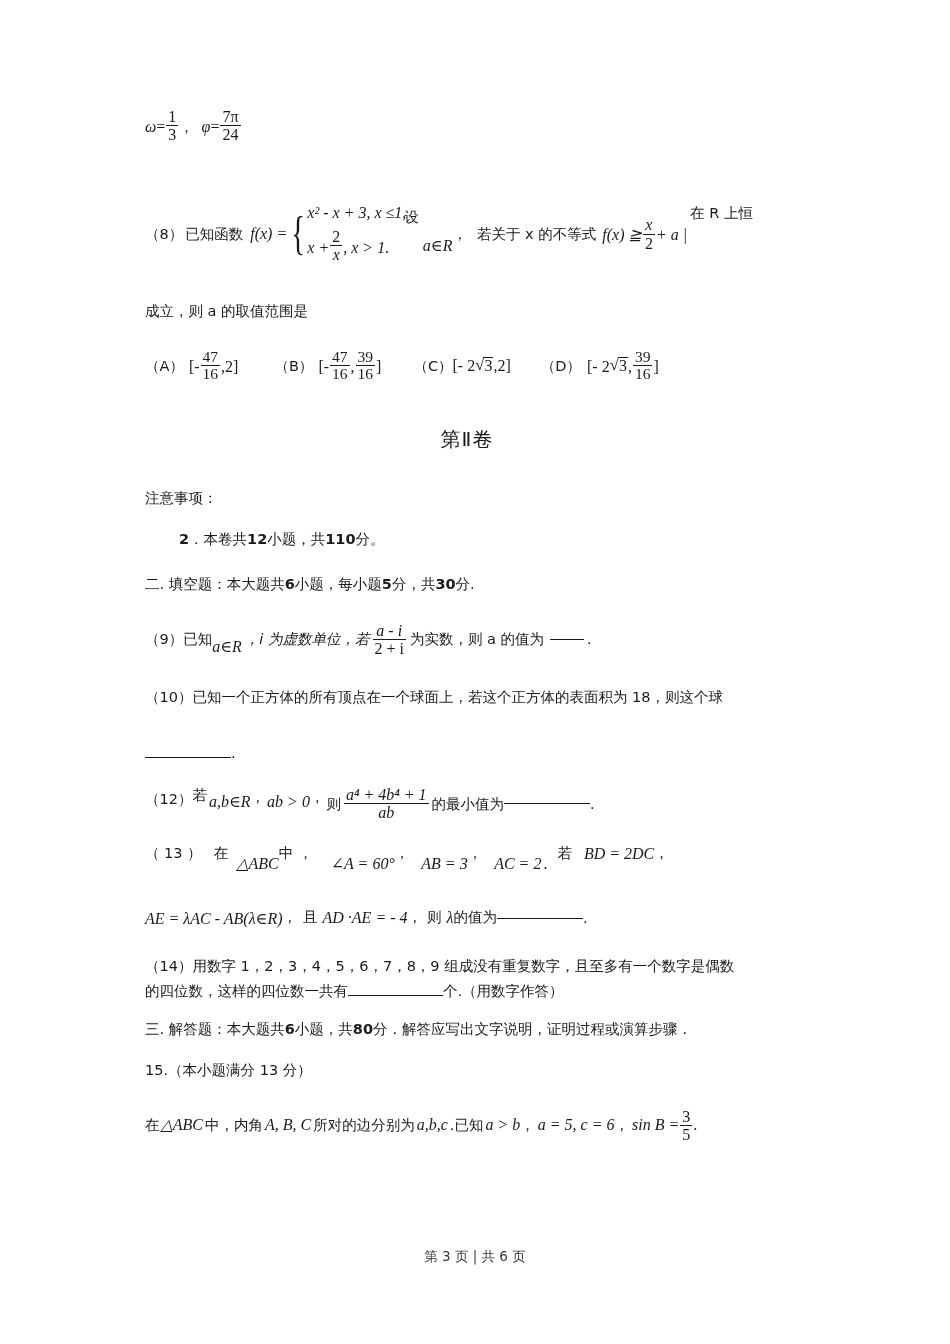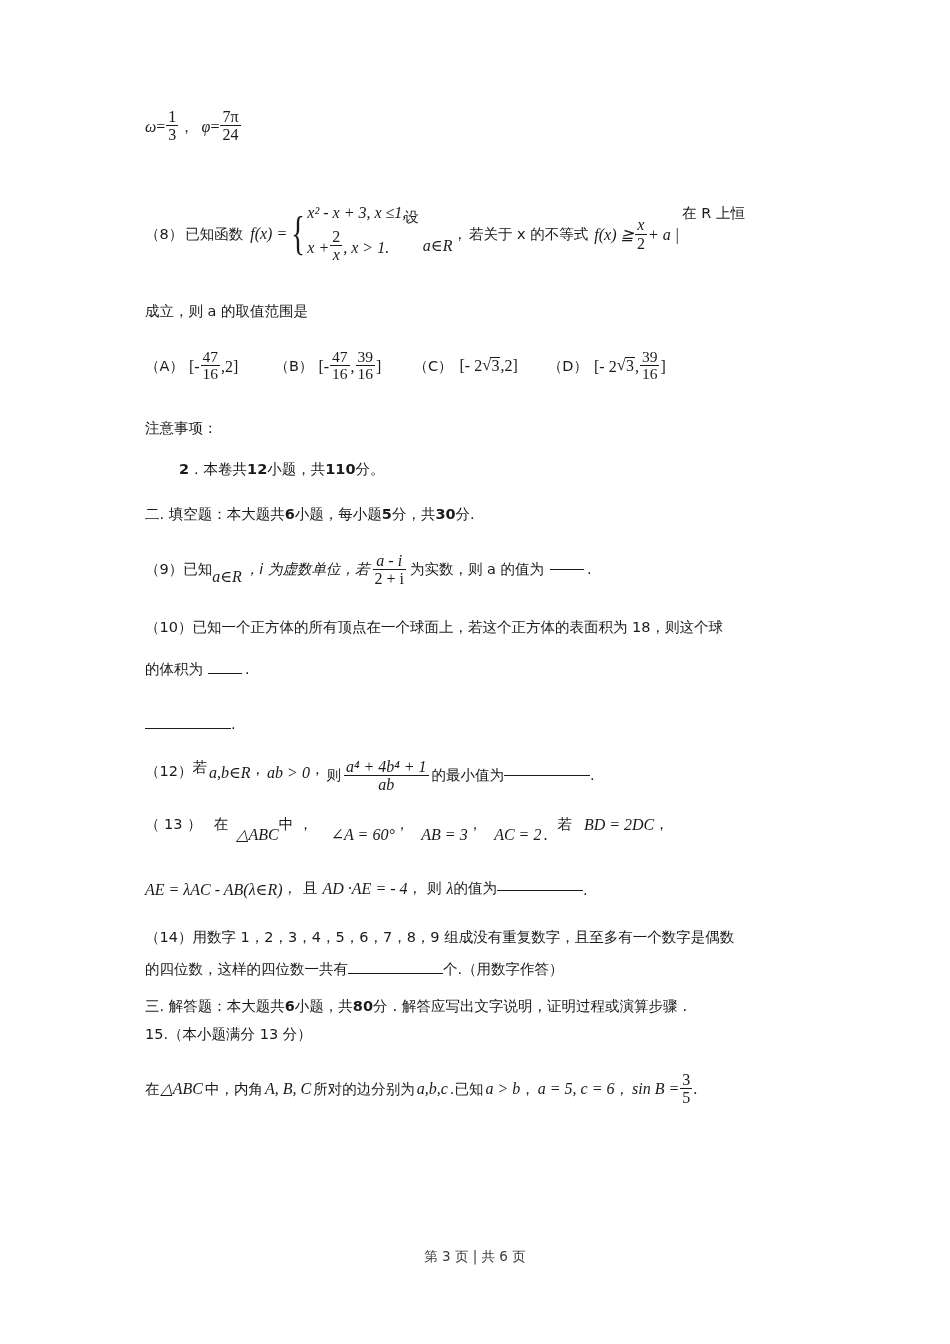--- a/index.html
+++ b/index.html
@@ -139,49 +139,50 @@
         <span class="rows">
           <div><span class="math mi">x² - x + 3, x ≤1,</span></div>
           <div>
             <span class="math mi">x +</span><span class="frac"><span class="num math">2</span><span class="den math mi">x</span></span><span class="math mi">, x &gt; 1.</span>
           </div>
         </span>
       </span>
       <span class="zh" style="align-self:flex-start; margin-top:22px; margin-left:-2px;">设</span>
       <span class="math mi" style="align-self:flex-end; margin-bottom:26px; margin-left:4px;"><span>a∈R</span></span>
       <span class="zh">，</span>
-      <span class="zh" style="margin-left:2px;">若关于 x 的不等式</span>
+      <span class="zh" style="margin-left:10px;">若关于 x 的不等式</span>
       <span class="math" style="margin-left:6px;"><span class="mi">f(x) ≧</span><span class="frac"><span class="num math mi">x</span><span class="den math">2</span></span><span class="mi">+ a |</span></span>
       <span class="zh" style="align-self:flex-start; margin-top:18px; margin-left:3px;">在 R 上恒</span>
     </div>
 
     <div class="ln zh" style="margin-top:24px;">成立，则 a 的取值范围是</div>
 
     <div class="ln" style="margin-top:30px; display:flex; align-items:center;">
       <span style="display:inline-flex; align-items:center;">
         <span class="zh">（A）</span>
         <span class="math" style="margin-left:5px;"><span>[-</span><span class="frac"><span class="num">47</span><span class="den">16</span></span><span>,2]</span></span>
       </span>
 
       <span style="display:inline-flex; align-items:center; margin-left:36px;">
         <span class="zh">（B）</span>
         <span class="math" style="margin-left:5px;"><span>[-</span><span class="frac"><span class="num">47</span><span class="den">16</span></span><span>,</span><span class="frac"><span class="num">39</span><span class="den">16</span></span><span>]</span></span>
       </span>
 
       <span style="display:inline-flex; align-items:center; margin-left:32px;">
         <span class="zh">（C）</span>
-        <span class="math" style="margin-left:7px;"><span>[- 2</span><span class="sqrt"><span class="rad">3</span></span><span>,2]</span></span>
+        <span class="math" style=""><span>[- 2</span><span class="sqrt"><span class="rad">3</span></span><span>,2]</span></span>
       </span>
 
       <span style="display:inline-flex; align-items:center; margin-left:30px;">
         <span class="zh">（D）</span>
         <span class="math" style="margin-left:6px;"><span>[- 2</span><span class="sqrt"><span class="rad">3</span></span><span>,</span><span class="frac"><span class="num">39</span><span class="den">16</span></span><span>]</span></span>
       </span>
     </div>
 
+    <div class="center juan2" style="margin-top:43px; margin-left:-28px;">第Ⅱ卷</div>
 
     <div class="ln zh" style="margin-top:38px;">注意事项：</div>
 
 
     <div class="ln note-item" style="margin-top:25px;">
       <span class="zh bf">2</span><span class="zh">．</span><span class="zh">本卷共</span><span class="zh bf">12</span><span class="zh">小题，共</span><span class="zh bf">110</span><span class="zh">分。</span>
     </div>
 
     <div class="ln" style="margin-top:30px;">
       <span class="zh">二. 填空题：本大题共</span><span class="zh bf">6</span><span class="zh">小题，每小题</span><span class="zh bf">5</span><span class="zh">分，共</span><span class="zh bf">30</span><span class="zh">分.</span>
@@ -196,23 +197,20 @@
           <span class="num math mi">a - i</span>
           <span class="den math">2 + i</span>
         </span>
       <span class="zh" style="margin-left:3px;">为实数，则 a 的值为</span>
       <span class="blank s" style="margin-left:6px;"></span>
       <span class="zh" style="margin-left:3px;">.</span>
     </div>
 
     <div class="ln" style="margin-top:32px;">
       <span class="zh">（10）</span><span class="zh">已知一个正方体的所有顶点在一个球面上，若这个正方体的表面积为 18，则这个球</span>
-    </div>
-    <div class="ln" style="margin-top:26px;">
-      <span class="zh">的体积为</span><span class="blank s" style="margin-left:5px;"></span><span class="zh" style="margin-left:3px;">.</span>
     </div>
 
     <div class="ln" style="margin-top:40px;">
       <span class="blank m"></span><span class="zh">.</span>
     </div>
 
     <div class="ln" style="margin-top:26px; display:flex; align-items:center;">
       <span class="zh" style="align-self:flex-start; margin-top:6px;">（12）</span>
       <span class="zh" style="align-self:flex-start; margin-top:2px;">若</span>
       <span class="math mi" style="align-self:flex-end; margin-bottom:12px; margin-left:2px;">a,b∈R</span>
@@ -255,29 +253,29 @@
       <span class="zh" style="align-self:flex-start; margin-left:5px;">则</span>
       <span class="math mi" style="align-self:flex-end; margin-bottom:2px; margin-left:5px;">λ</span>
       <span class="zh" style="align-self:flex-start;">的值为</span>
       <span class="blank m"></span>
       <span class="zh">.</span>
     </div>
 
     <div class="ln" style="margin-top:30px;">
       <span class="zh">（14）</span><span class="zh">用数字 1，2，3，4，5，6，7，8，9 组成没有重复数字，且至多有一个数字是偶数</span>
     </div>
-    <div class="ln" style="margin-top:16px;">
+    <div class="ln" style="margin-top:10px;">
       <span class="zh">的四位数，这样的四位数一共有</span><span class="blank l"></span><span class="zh">个.（用数字作答）</span>
     </div>
 
     <div class="ln" style="margin-top:22px;">
       <span class="zh">三. 解答题：本大题共</span><span class="zh bf">6</span><span class="zh">小题，共</span><span class="zh bf">80</span><span class="zh">分．解答应写出文字说明，证明过程或演算步骤．</span>
     </div>
 
-    <div class="ln" style="margin-top:12px;">
+    <div class="ln" style="margin-top:26px;">
       <span class="zh">15.</span><span class="zh">（本小题满分 13 分）</span>
     </div>
 
     <div class="ln" style="margin-top:30px; display:flex; align-items:center;">
       <span class="zh">在</span>
       <span class="math mi triangle" style="margin-left:1px;">△ABC</span>
       <span class="zh" style="margin-left:2px;">中，内角</span>
       <span class="math mi" style="margin-left:2px;">A, B, C</span>
       <span class="zh" style="margin-left:2px;">所对的边分别为</span>
       <span class="math mi" style="margin-left:2px;">a,b,c</span>

